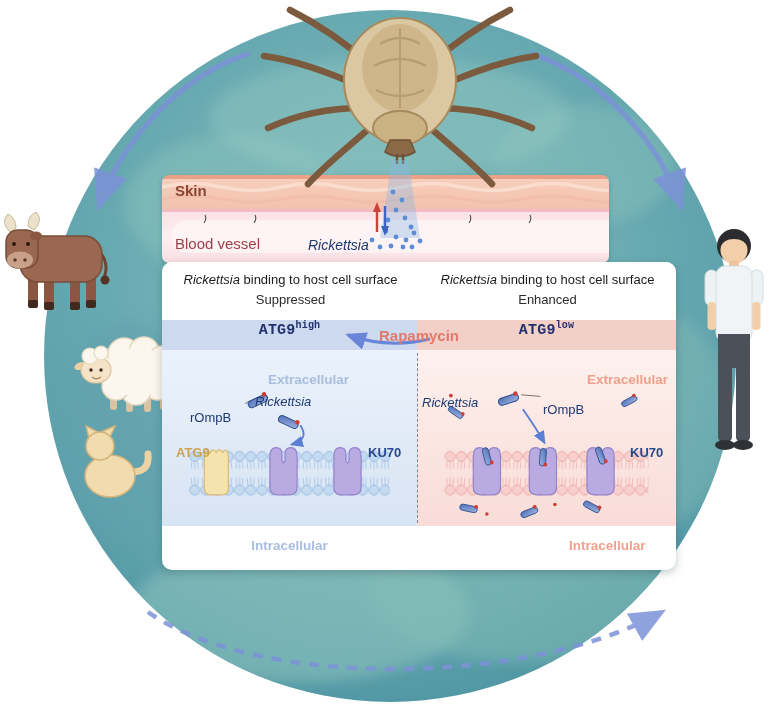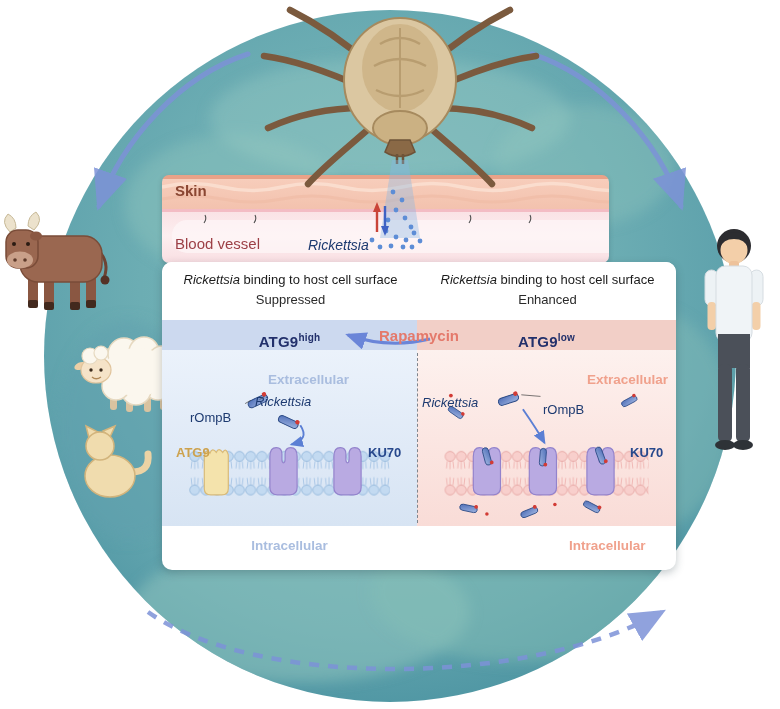--- a/index.html
+++ b/index.html
@@ -23,21 +23,21 @@
 
   
   .main-panel{position:absolute;left:162px;top:262px;width:514px;height:308px;z-index:3;
               background:#fff;border-radius:10px;overflow:hidden;
               box-shadow:0 3px 8px rgba(40,60,70,.28);}
   .mp-titles{display:flex;height:58px;background:#fff;}
   .mp-title{width:50%;text-align:center;padding-top:10px;box-sizing:border-box;}
   .mp-title .t1{font-size:13px;color:#1b1b1b;}
   .mp-title .t2{margin-top:5px;font-size:13px;color:#2a2a2a;}
   .mp-bands{position:relative;height:30px;display:flex;}
-  .band{display:flex;align-items:flex-end;justify-content:center;}
+  .band{display:flex;align-items:flex-start;justify-content:center;font-family:Liberation Mono, monospace;}
   .band.blue{width:255px;background:#ccd9ef;}
   .band.pink{flex:1;background:#f2cfc7;}
   .atg9{font-weight:bold;font-size:15px;color:#22306b;letter-spacing:.2px;}
   .atg9 sup{font-size:10px;}
   .rapamycin{position:absolute;left:50%;top:50%;transform:translate(-50%,-50%);
              color:#e4796b;font-weight:bold;font-size:15px;z-index:2;}
   .rapa-arrow{position:absolute;left:0;top:0;width:514px;height:30px;overflow:visible;z-index:1;}
   .mp-content{position:relative;height:176px;display:flex;}
   .half{position:relative;height:100%;}
   .half.lefth{width:255px;background:linear-gradient(180deg,#ebf2fb 0,#e0eaf7 55%,#d7e4f3 100%);}

